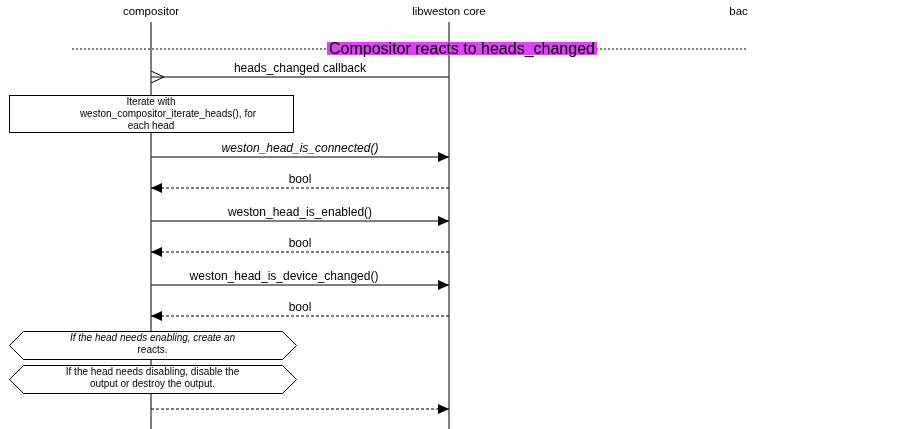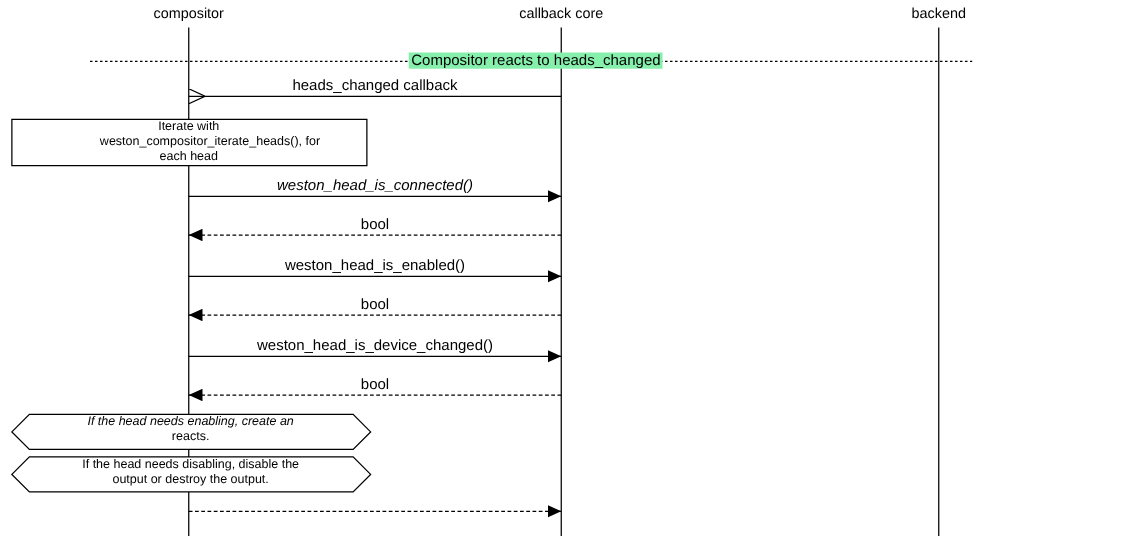--- a/index.html
+++ b/index.html
@@ -10,21 +10,20 @@
   body {
     font-family: "Liberation Sans", "DejaVu Sans", sans-serif;
     color: #000000;
   }
   #diagram {
     position: relative;
     width: 748px;
     height: 429px;
     overflow: hidden;
     background: #ffffff;
-    padding-left: 30px;
   }
   #diagram svg {
     position: absolute;
     left: 0;
     top: 0;
   }
   .lbl {
     position: absolute;
     font-size: 12px;
     line-height: 13px;
@@ -34,22 +33,22 @@
   }
   .participant-label {
     font-size: 11.5px;
     transform: translateX(-50%);
   }
   .msg-label {
     transform: translateX(-50%);
     background: transparent;
   }
   .divider-label {
-    font-size: 12px;
-    background: #86efac;
+    font-size: 16px;
+    background: #d946ef;
     padding: 0 2px;
   }
   .note-text, .cond-text {
     position: absolute;
     font-size: 10px;
     line-height: 12px;
     text-align: center;
     color: #000;
   }
 </style>
@@ -90,29 +89,29 @@
       </g>
     <g id="layer-shapes">
         <rect x="9.5" y="95.5" width="284" height="37" fill="#ffffff" stroke="#000000" stroke-width="1"></rect>
         <polygon points="9.5,345.5 23.5,331.5 282.5,331.5 296.5,345.5 282.5,359.5 23.5,359.5" fill="#ffffff" stroke="#000000" stroke-width="1"></polygon>
         <polygon points="9.5,379.5 23.5,365.5 282.5,365.5 296.5,379.5 282.5,393.5 23.5,393.5" fill="#ffffff" stroke="#000000" stroke-width="1"></polygon>
       </g>
   </svg>
 
   <div id="text-layer">
       <div class="lbl participant-label" style="left: 151px; top: 5px;">compositor</div>
-      <div class="lbl participant-label" style="left: 449px; top: 5px;">callback core</div>
+      <div class="lbl participant-label" style="left: 449px; top: 5px;">libweston core</div>
       <div class="lbl participant-label" style="left: 751px; top: 5px;">backend</div>
       <div class="lbl divider-label" style="left: 327px; top: 42px;">Compositor reacts to heads_changed</div>
       <div class="lbl msg-label" style="left: 300px; top: 62px;">heads_changed callback</div>
       <div class="lbl msg-label" style="left: 300px; top: 142px; font-style: italic;">weston_head_is_connected()</div>
       <div class="lbl msg-label" style="left: 300px; top: 173px;">bool</div>
       <div class="lbl msg-label" style="left: 300px; top: 206px;">weston_head_is_enabled()</div>
       <div class="lbl msg-label" style="left: 300px; top: 237px;">bool</div>
-      <div class="lbl msg-label" style="left: 300px; top: 270px; text-align: right;">weston_head_is_device_changed()</div>
+      <div class="lbl msg-label" style="left: 284px; top: 270px; text-align: right;">weston_head_is_device_changed()</div>
       <div class="lbl msg-label" style="left: 300px; top: 301px;">bool</div>
       <div class="note-text" style="left: 9px; top: 96px; width: 284px;">Iterate with</div>
       <div class="note-text" style="left: 9px; top: 108px; width: 284px; margin-left: 17px;">weston_compositor_iterate_heads(), for</div>
       <div class="note-text" style="left: 9px; top: 120px; width: 284px;">each head</div>
       <div class="cond-text" style="left: 9px; top: 332px; width: 287px; font-style: italic;">If the head needs enabling, create an</div>
       <div class="cond-text" style="left: 9px; top: 344px; width: 287px;">reacts.</div>
       <div class="cond-text" style="left: 9px; top: 366px; width: 287px;">If the head needs disabling, disable the</div>
       <div class="cond-text" style="left: 9px; top: 378px; width: 287px; text-align: center;">output or destroy the output.</div>
     </div>
 

